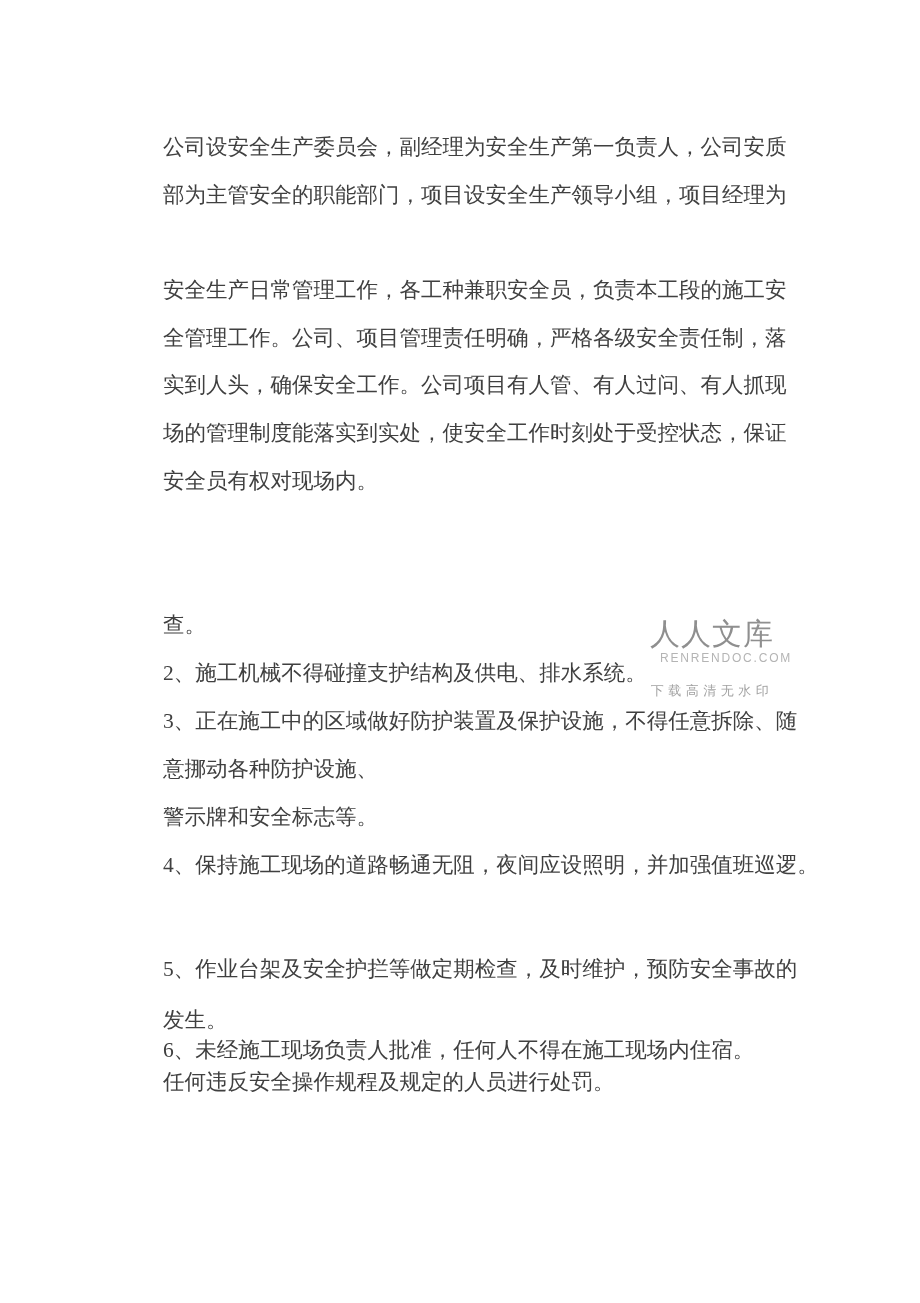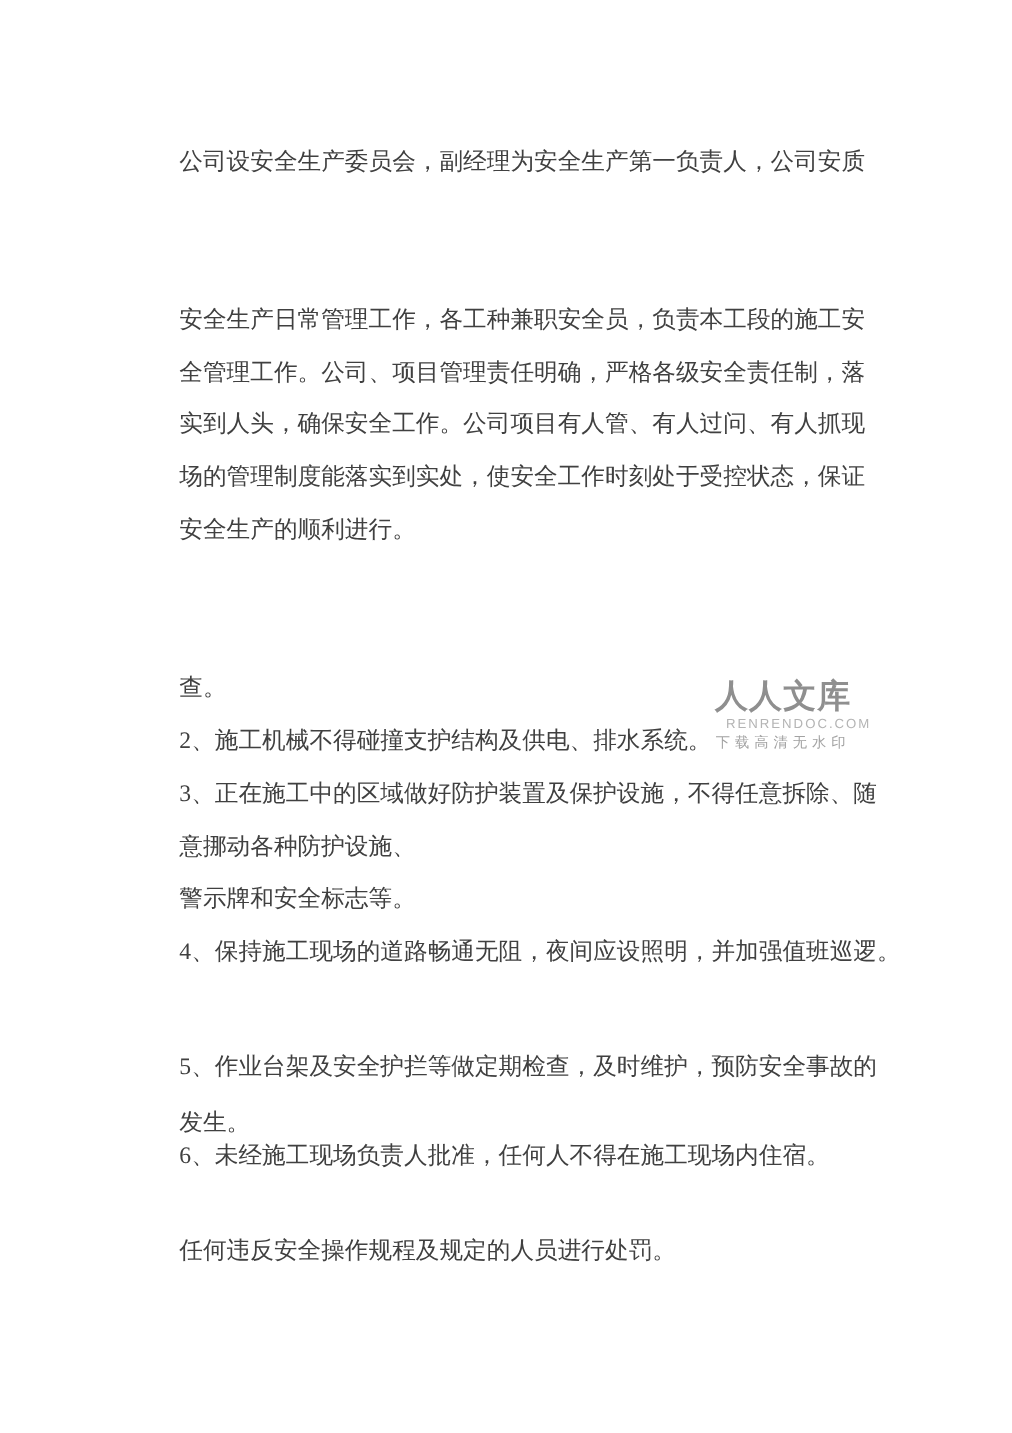--- a/index.html
+++ b/index.html
@@ -27,64 +27,65 @@
   .watermark {
     position: absolute;
     left: 645px;
     top: 618px;
     width: 134px;
     text-align: center;
     user-select: none;
   }
   .wm-brand {
     font-size: 30px;
-    font-weight: bold;
+    font-weight: normal;
     line-height: 32px;
     letter-spacing: 1px;
     font-family: "Liberation Serif", "DejaVu Serif", serif;
   }
   .wm-domain {
     margin-top: 2px;
     font-size: 12px;
     line-height: 12px;
     letter-spacing: 1.8px;
     font-family: "Liberation Sans", "DejaVu Sans", sans-serif;
     margin-left: 15px;
   }
   .wm-tagline {
-    margin-top: 4px;
+    margin-top: 20px;
     font-size: 13px;
     line-height: 13px;
     letter-spacing: 4.5px;
     font-family: "Liberation Sans", "DejaVu Sans", sans-serif;
   }
 </style>
 </head>
 <body>
 
 <div class="page" style="color: rgb(0, 0, 0);">
 
   <div class="line" style="top:135px">公司设安全生产委员会，副经理为安全生产第一负责人，公司安质</div>
+  <div class="line" style="top:183px">部为主管安全的职能部门，项目设安全生产领导小组，项目经理为</div>
   <div class="line" style="top:278px">安全生产日常管理工作，各工种兼职安全员，负责本工段的施工安</div>
   <div class="line" style="top:326px">全管理工作。公司、项目管理责任明确，严格各级安全责任制，落</div>
   <div class="line" style="top:373px">实到人头，确保安全工作。公司项目有人管、有人过问、有人抓现</div>
   <div class="line" style="top:421px">场的管理制度能落实到实处，使安全工作时刻处于受控状态，保证</div>
-  <div class="line" style="top:469px">安全生产的顺利进行。</div>
+  <div class="line" style="top:469px">安全员有权对现场内。</div>
 
 
   <div class="line" style="top:613px">查。</div>
   <div class="line" style="top:661px">2、施工机械不得碰撞支护结构及供电、排水系统。</div>
   <div class="line" style="top:709px">3、正在施工中的区域做好防护装置及保护设施，不得任意拆除、随</div>
   <div class="line" style="top:757px">意挪动各种防护设施、</div>
   <div class="line" style="top:805px">警示牌和安全标志等。</div>
   <div class="line" style="top:853px">4、保持施工现场的道路畅通无阻，夜间应设照明，并加强值班巡逻。</div>
   <div class="line" style="top:957px">5、作业台架及安全护拦等做定期检查，及时维护，预防安全事故的</div>
   <div class="line" style="top:1008px">发生。</div>
   <div class="line" style="top:1038px">6、未经施工现场负责人批准，任何人不得在施工现场内住宿。</div>
-  <div class="line" style="top:1125px">任何违反安全操作规程及规定的人员进行处罚。</div>
+  <div class="line" style="top:1070px">任何违反安全操作规程及规定的人员进行处罚。</div>
 
   <div class="watermark">
     <div class="wm-brand" style="color: rgb(143, 143, 143);">人人文库</div>
     <div class="wm-domain" style="color: rgb(180, 180, 180);">RENRENDOC.COM</div>
     <div class="wm-tagline" style="color: rgb(162, 162, 162);">下载高清无水印</div>
   </div>
 
 </div>
 
 </body></html>

